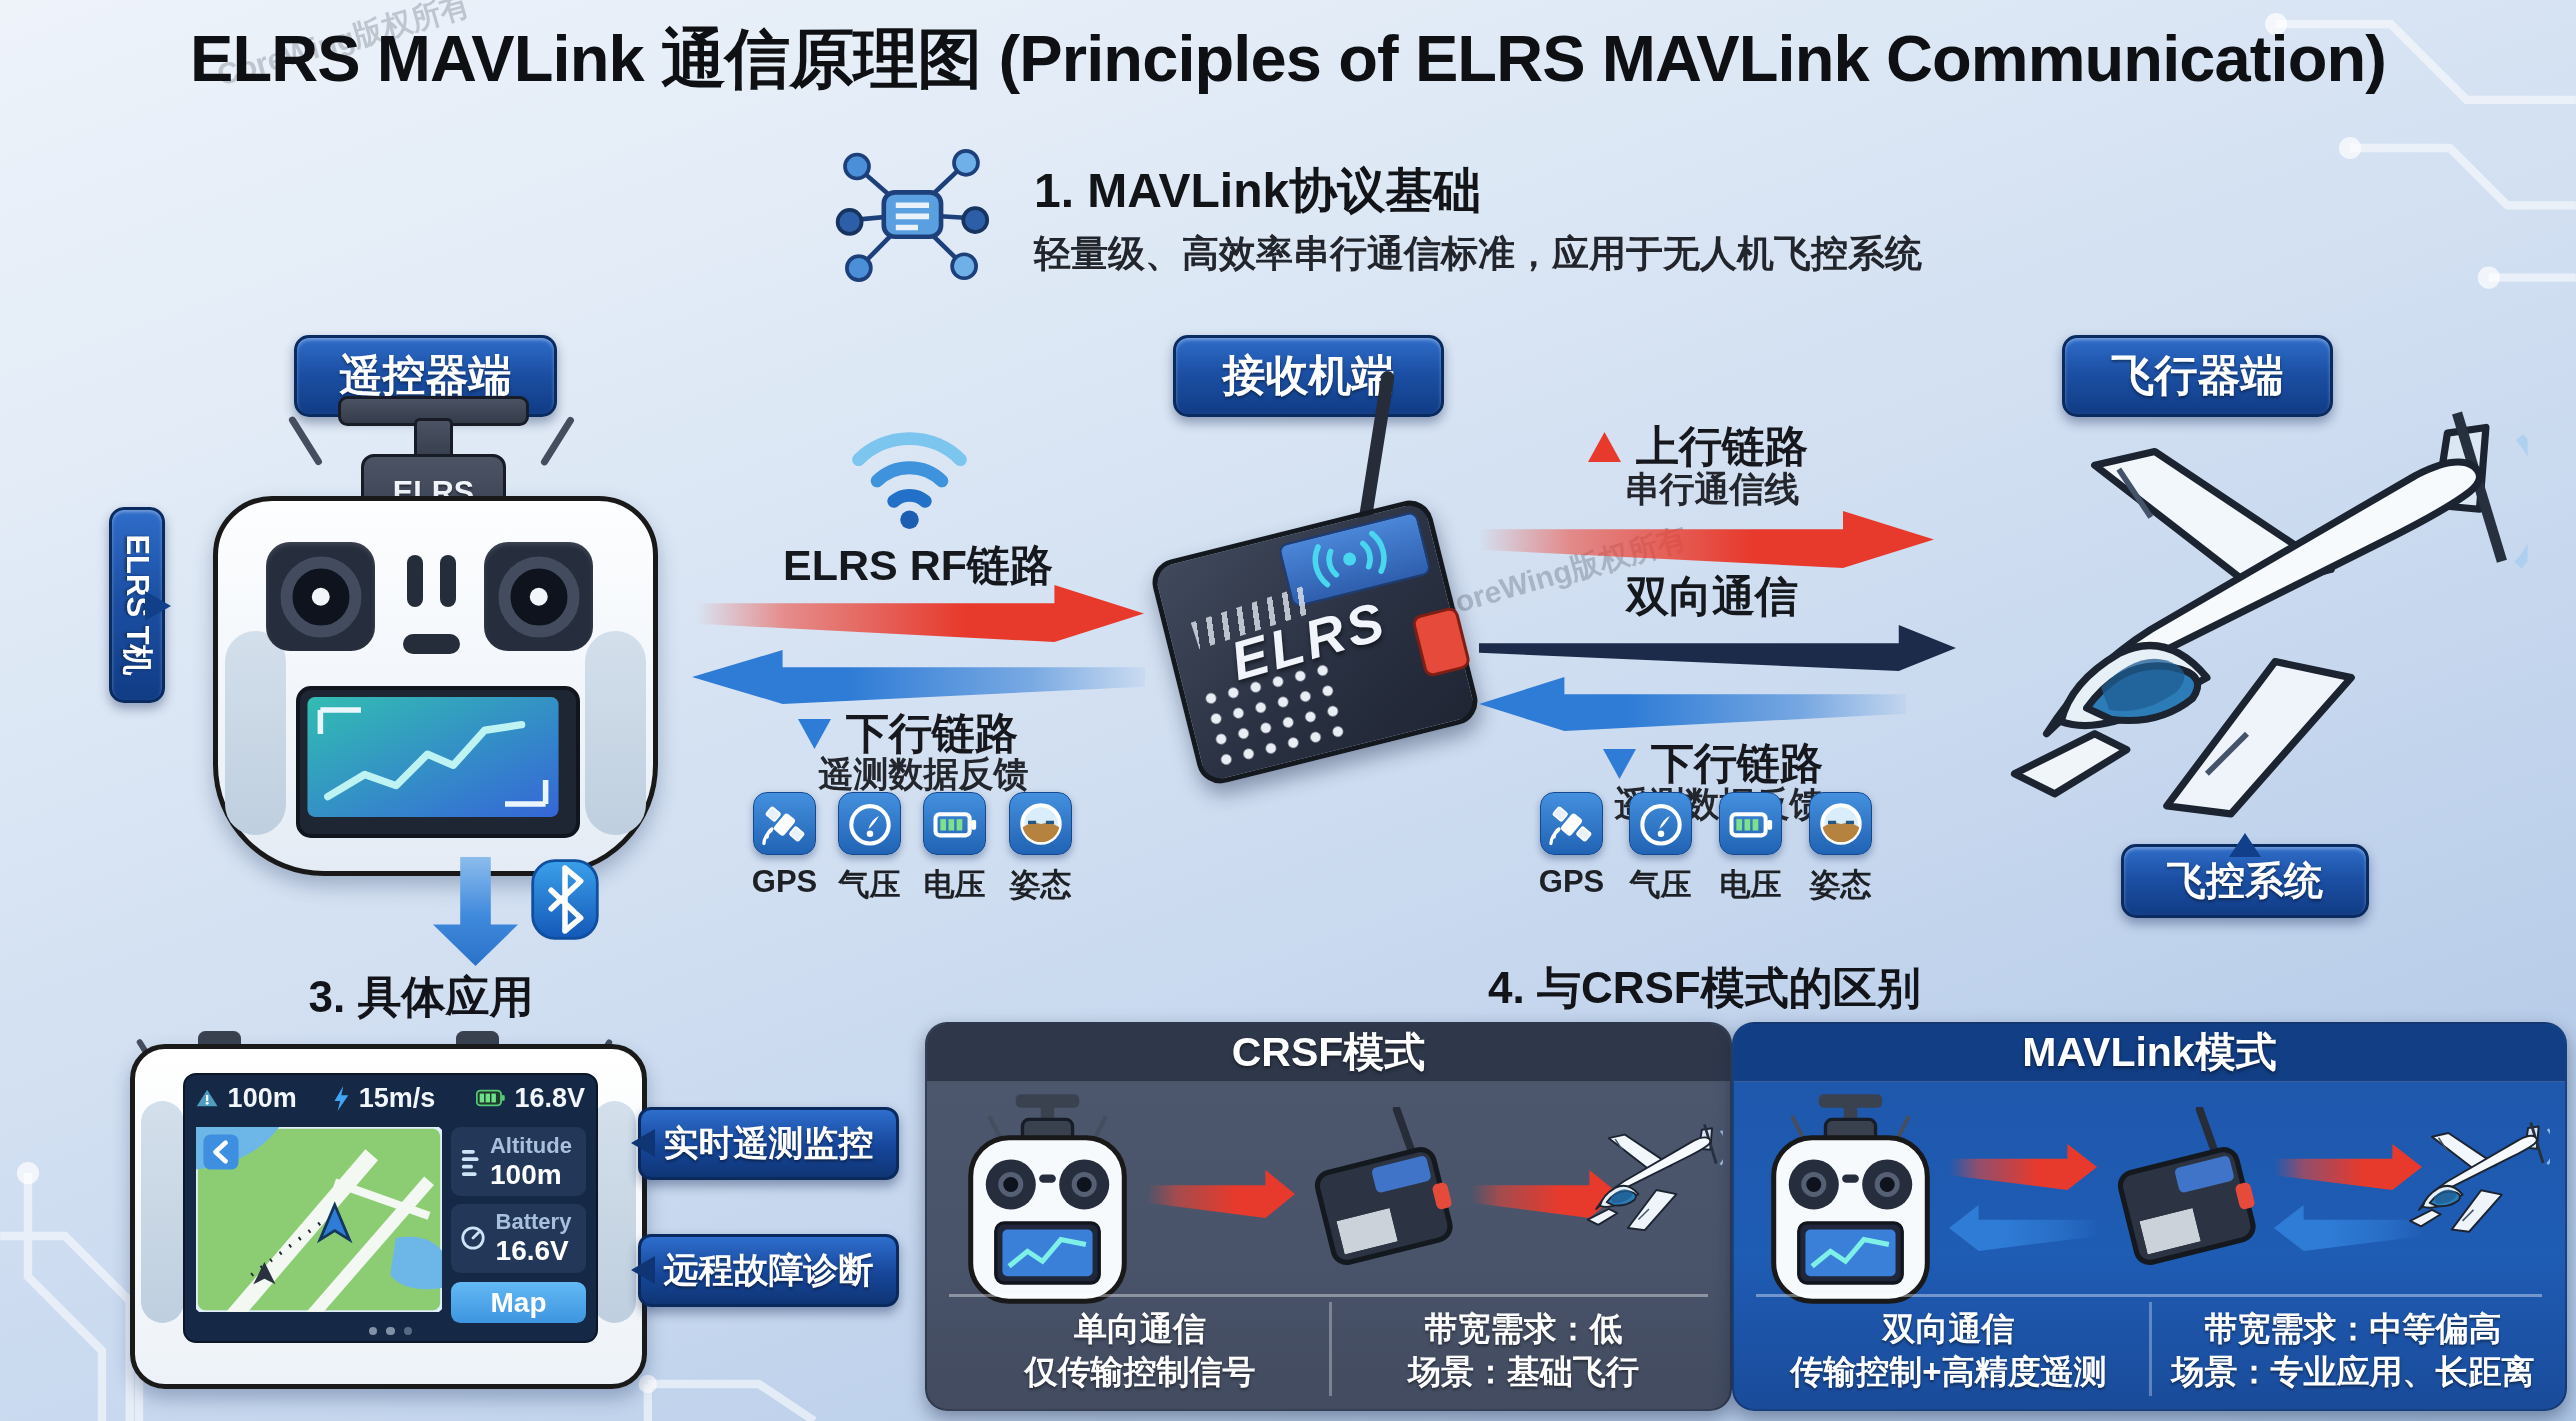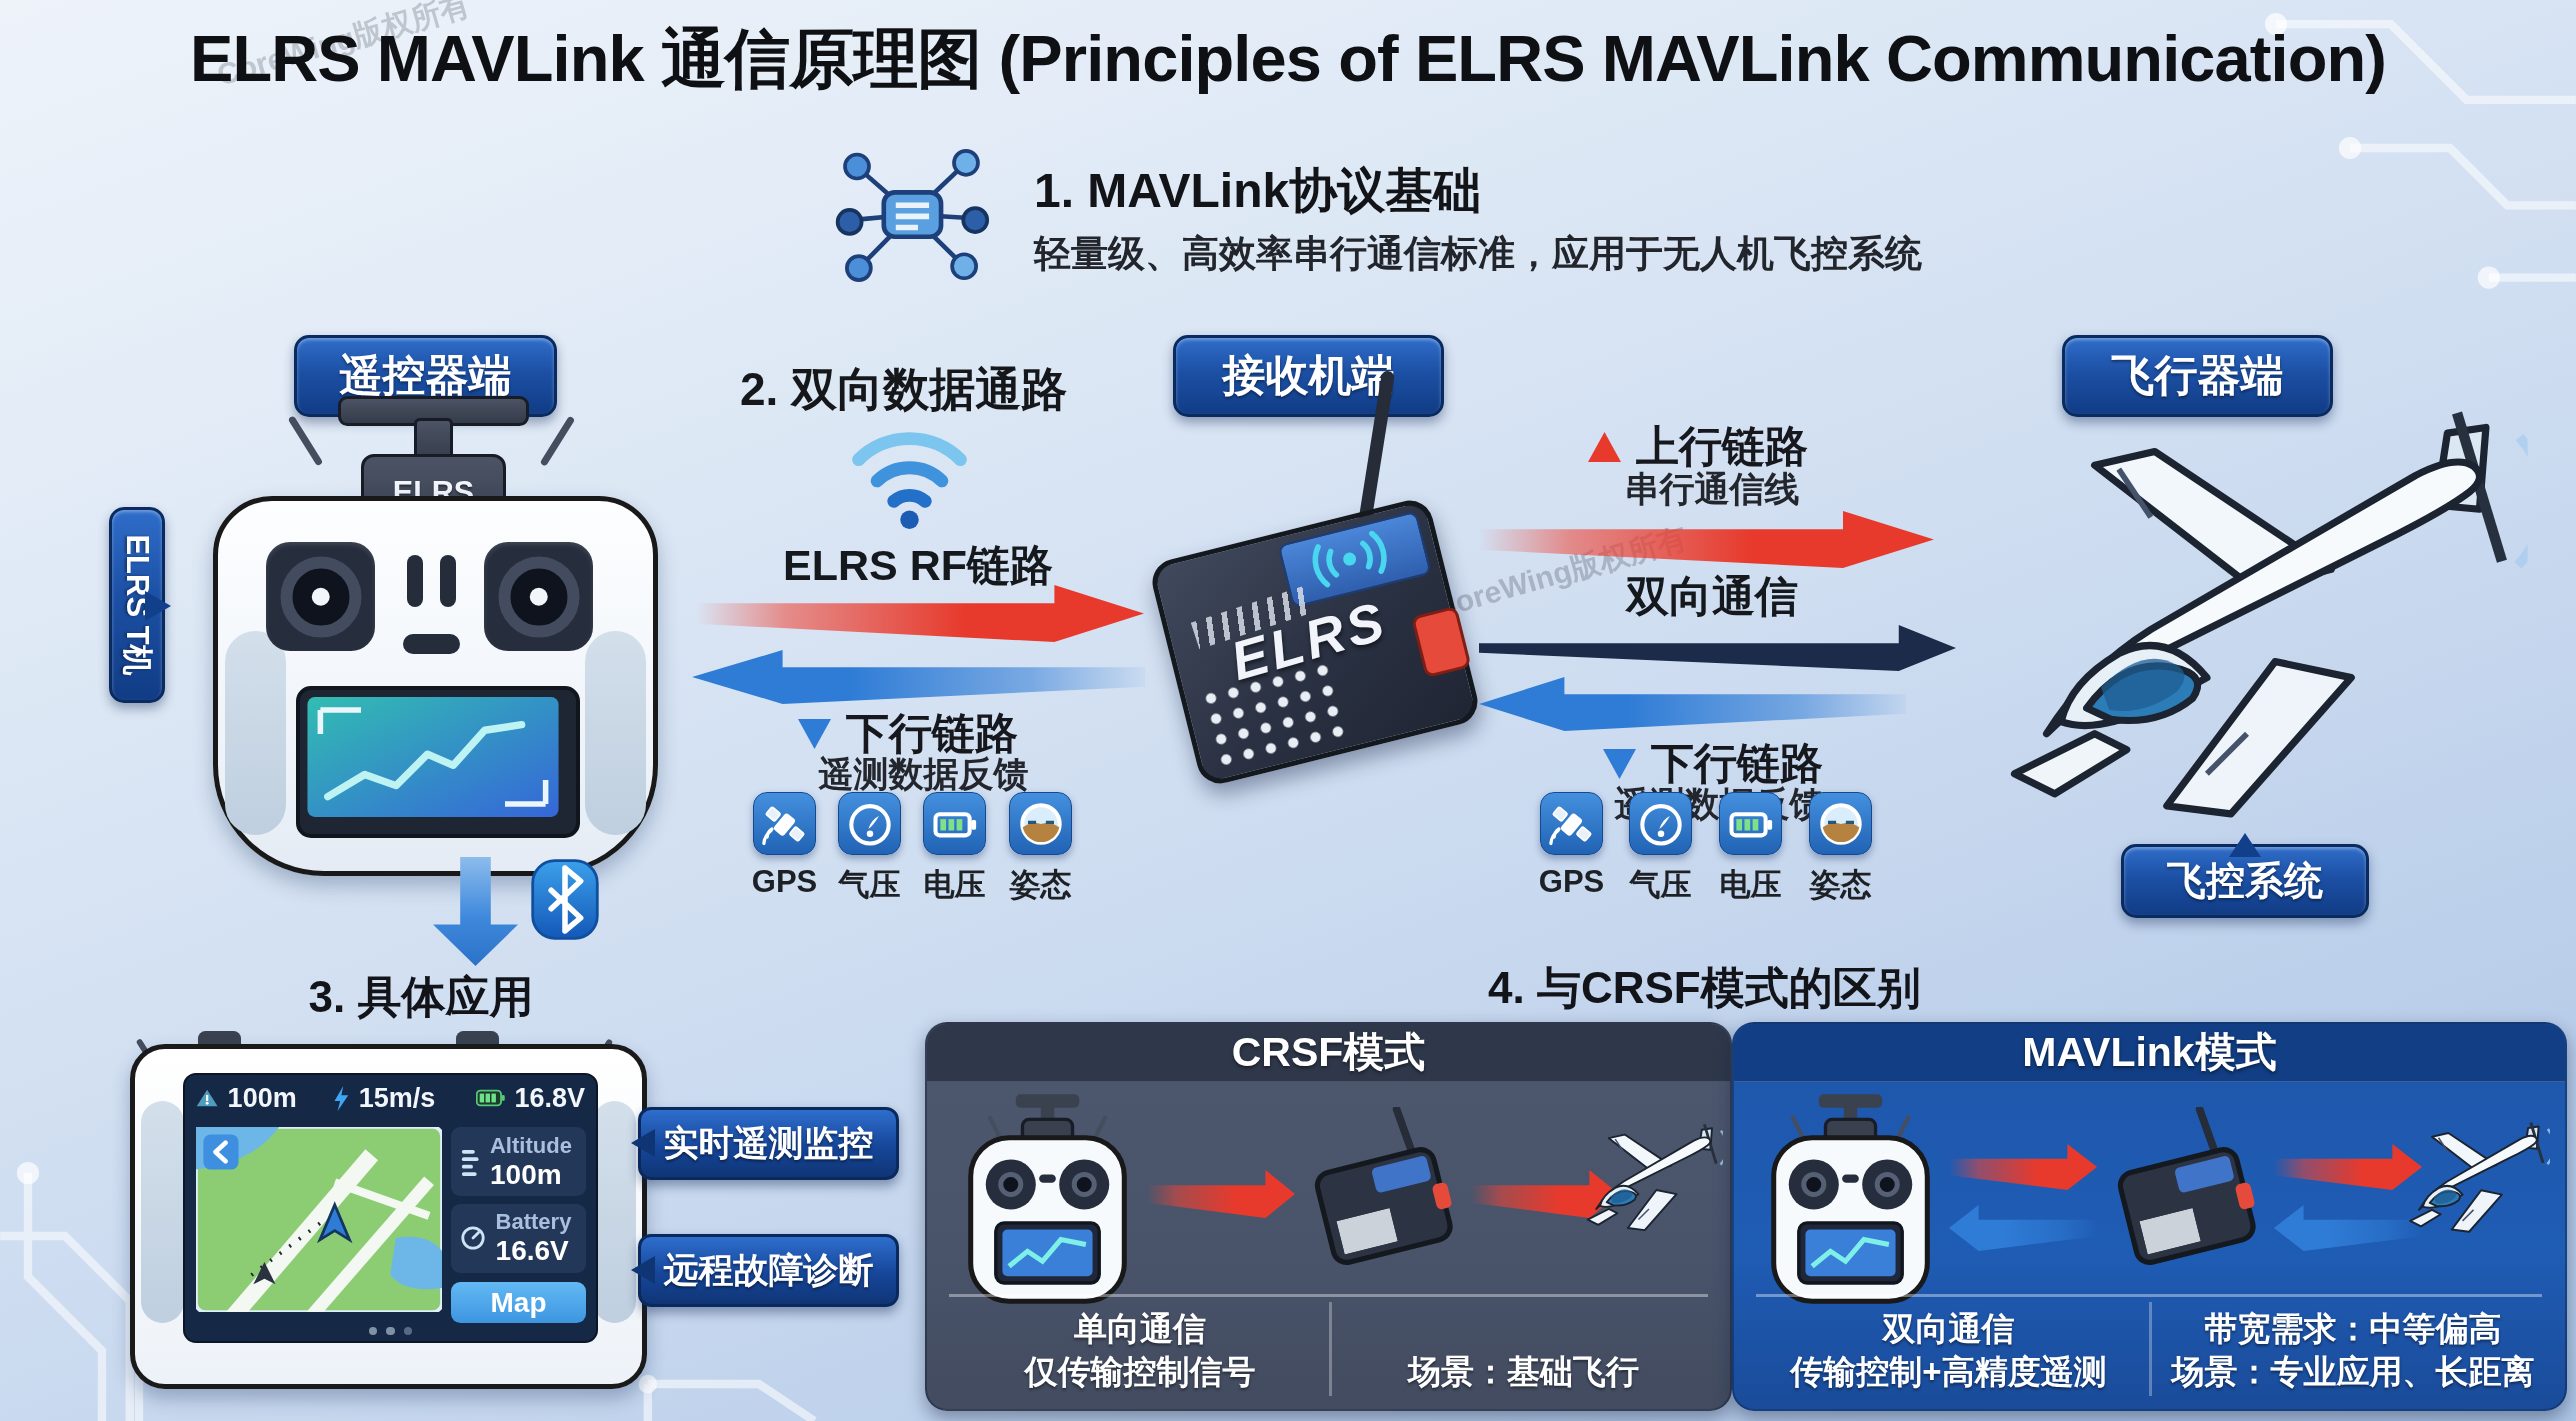--- a/index.html
+++ b/index.html
@@ -268,21 +268,20 @@
     <rect x="4" y="4" width="70" height="84" rx="24" fill="url(#btg)" stroke="#0f4f9e" stroke-width="3"></rect>
     <defs>
         <linearGradient id="btg" x1="0" y1="0" x2="0" y2="1">
       <stop offset="0" stop-color="#3ba0ea"></stop>
           <stop offset="1" stop-color="#1458b8"></stop>
     </linearGradient>
       </defs>
     <path d="M39,12 V80 M39,12 L56,26 L24,56 M39,80 L56,66 L24,36" stroke="#fff" stroke-width="6" fill="none" stroke-linejoin="round" stroke-linecap="round"></path>
   </svg>
 
-  <div class="abs sec-head" style="left:740px;top:359px;">2. 双向数据通路</div>
   <svg class="abs" style="left:840px;top:418px;width:139px;height:111px;" viewBox="0 0 150 120">
     <path d="M20,45 a78,78 0 0 1 110,0" stroke="#7cc5ee" stroke-width="14" fill="none" stroke-linecap="round"></path>
     <path d="M40,68 a50,50 0 0 1 70,0" stroke="#3f93dd" stroke-width="14" fill="none" stroke-linecap="round"></path>
     <path d="M58,90 a26,26 0 0 1 34,0" stroke="#2370c8" stroke-width="14" fill="none" stroke-linecap="round"></path>
     <circle cx="75" cy="110" r="10" fill="#1c5cb2"></circle>
   </svg>
   <div class="abs" style="left:779px;top:537px;width:278px;text-align:center;font-size:43px;font-weight:800;color:#15181c;">ELRS RF链路</div>
   <div class="abs arr-r-red" style="left:696px;top:585px;width:448px;height:57px;"></div>
   <div class="abs arr-l-blue" style="left:692px;top:650px;width:453px;height:54px;"></div>
   <div class="abs linklabel" style="left:798px;top:705px;">
@@ -497,20 +496,21 @@
         <use href="#sym-rx"></use>
       </svg>
     <div class="abs arr-r-red" style="left:544px;top:146px;width:148px;height:48px;"></div>
     <svg class="abs" style="left:648px;top:74px;width:148px;height:167px;" viewBox="0 0 700 600">
         <use href="#sym-plane"></use>
       </svg>
     <div class="abs hdiv" style="left:22px;top:270px;width:759px;"></div>
     <div class="abs vdiv" style="left:402px;top:278px;height:94px;"></div>
     <div class="abs cellline" style="left:28px;top:283px;width:370px;">单向通信</div>
     <div class="abs cellline" style="left:28px;top:326px;width:370px;">仅传输控制信号</div>
+    <div class="abs cellline" style="left:407px;top:283px;width:379px;">带宽需求：低</div>
     <div class="abs cellline" style="left:407px;top:326px;width:379px;">场景：基础飞行</div>
   </div>
 
   <div class="abs panel panel-mav" style="left:1732px;top:1022px;width:831px;height:385px;">
     <div class="panel-head head-mav">
         <span>MAVLink模式</span>
       </div>
     <svg class="abs" style="left:33px;top:67px;width:167px;height:217px;" viewBox="0 0 200 260">
         <use href="#sym-tx"></use>
       </svg>

